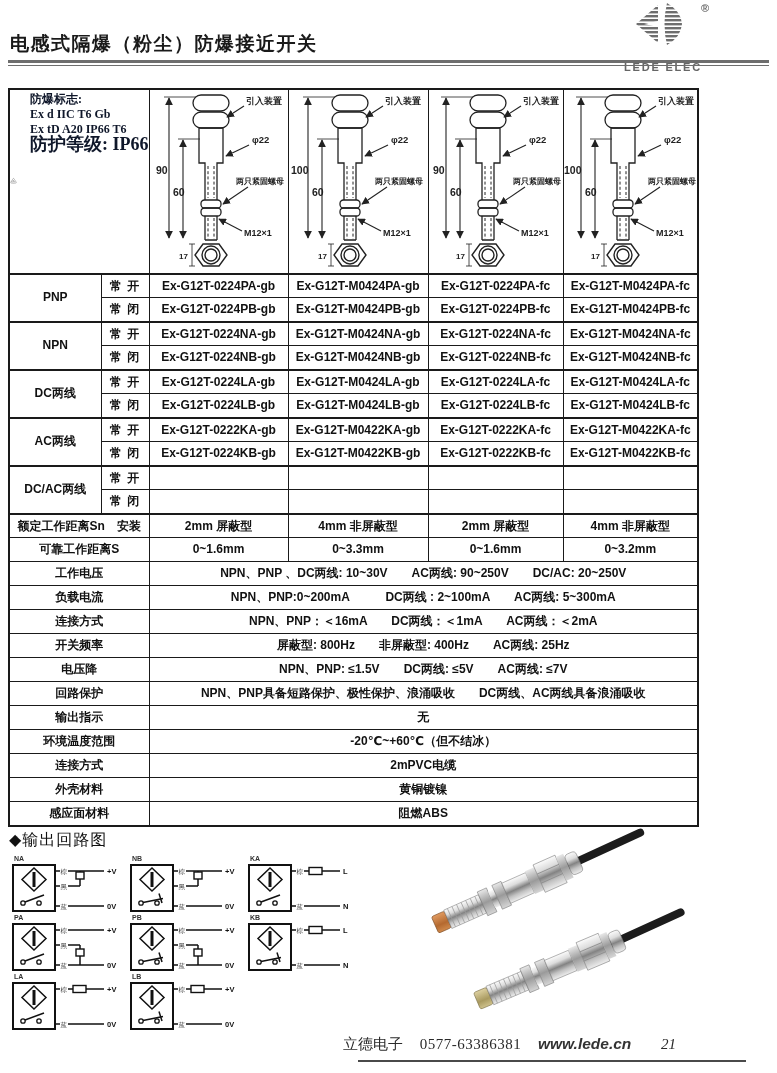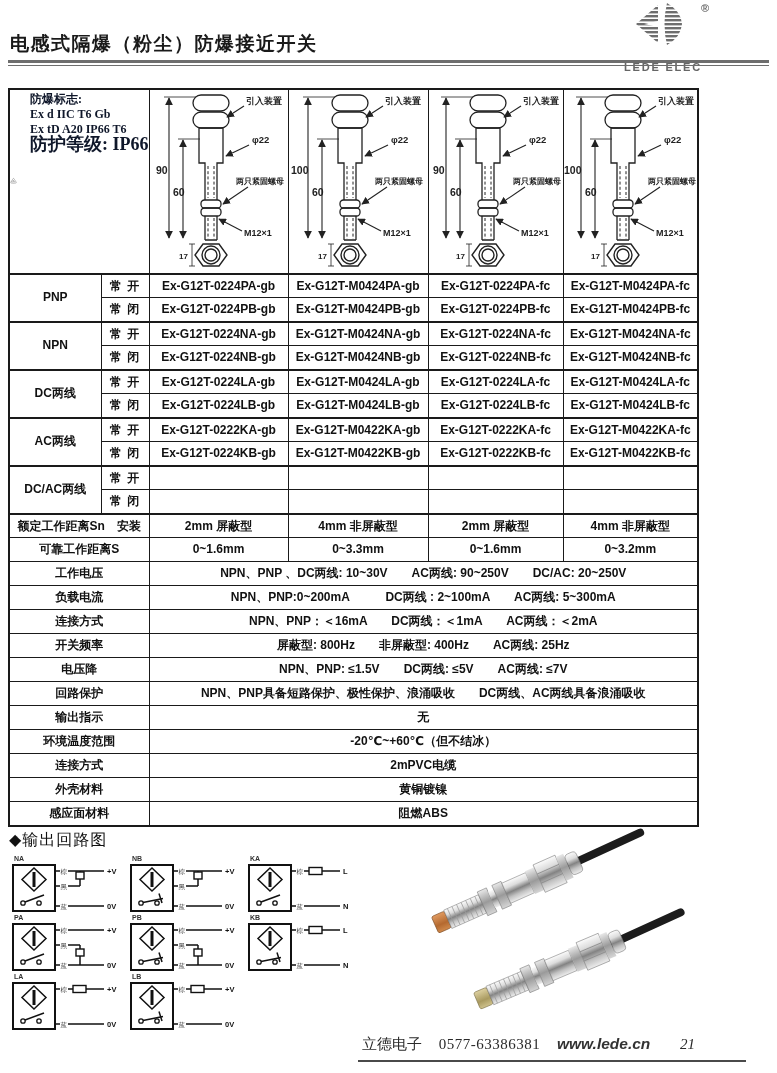--- a/index.html
+++ b/index.html
@@ -42,21 +42,21 @@
   .circ-title { position:absolute; left:9px; top:830px;
     font-family:"Liberation Serif","DejaVu Serif",serif;
     font-size:16px; font-weight:normal; letter-spacing:1px; color:#111; }
   .circuits { position:absolute; left:12px; top:855px; width:356px;
     display:grid; grid-template-columns:repeat(3,118px); grid-auto-rows:59px; }
   .circ { position:relative; }
   .circ-label { font-size:7px; font-weight:bold; color:#333; margin:0 0 0 2px; line-height:8px; }
 
   .photos { position:absolute; left:380px; top:818px; }
 
-  .footer { position:absolute; left:362px; top:1035px; white-space:nowrap;
+  .footer { position:absolute; left:343px; top:1035px; white-space:nowrap;
     font-family:"Liberation Serif","DejaVu Serif",serif; font-size:15px; color:#2a2a2a; }
   .footer .phone { margin-left:13px; letter-spacing:0.5px; }
   .footer .site { margin-left:13px; font-family:"Liberation Sans","DejaVu Sans",sans-serif;
     font-weight:bold; font-style:italic; font-size:15.5px; color:#333; }
   .footer .pageno { margin-left:26px; font-style:italic; font-size:15px; }
   .footer-rule { position:absolute; left:358px; top:1060px; width:388px; height:2px; background:#4a4a4a; }
 </style>
 </head>
 <body>
 

